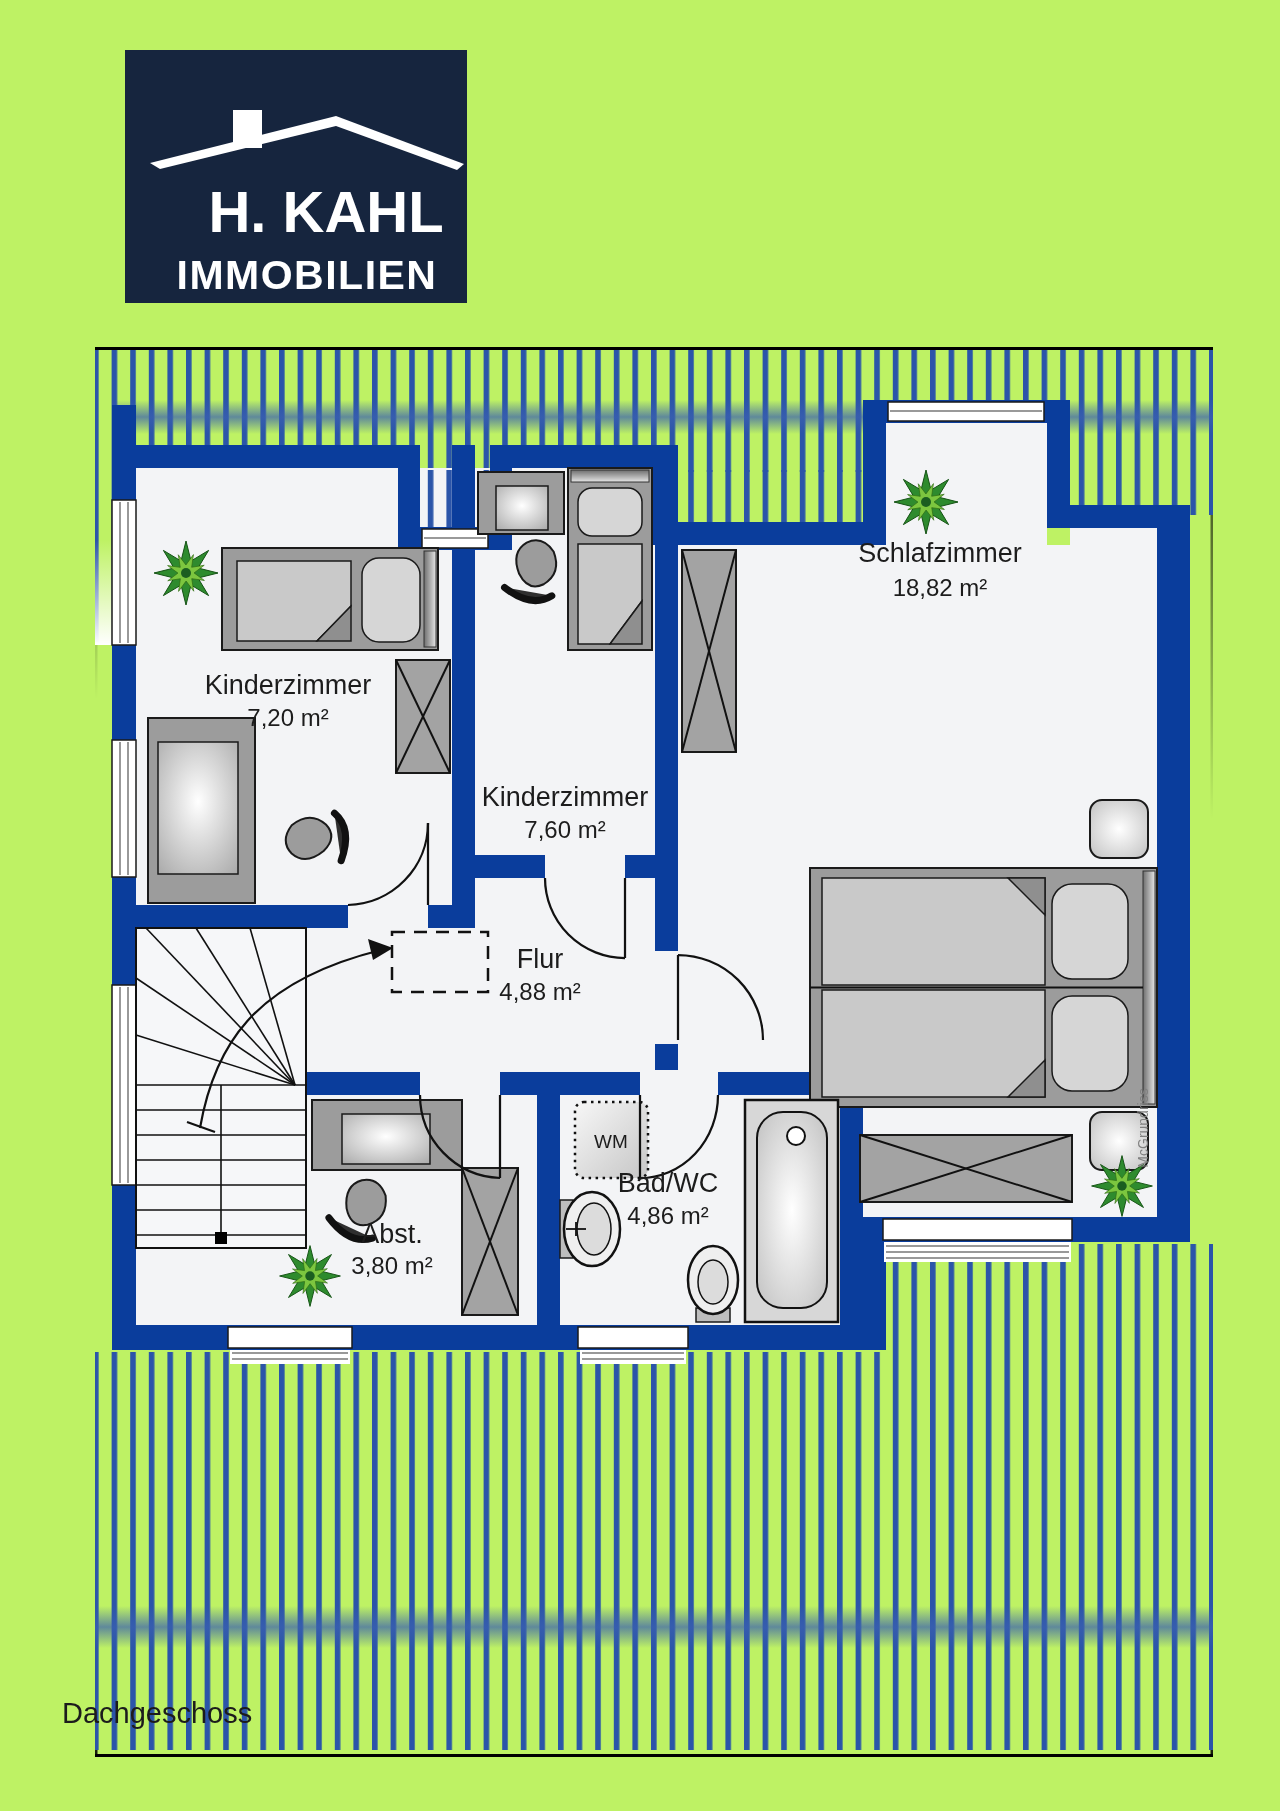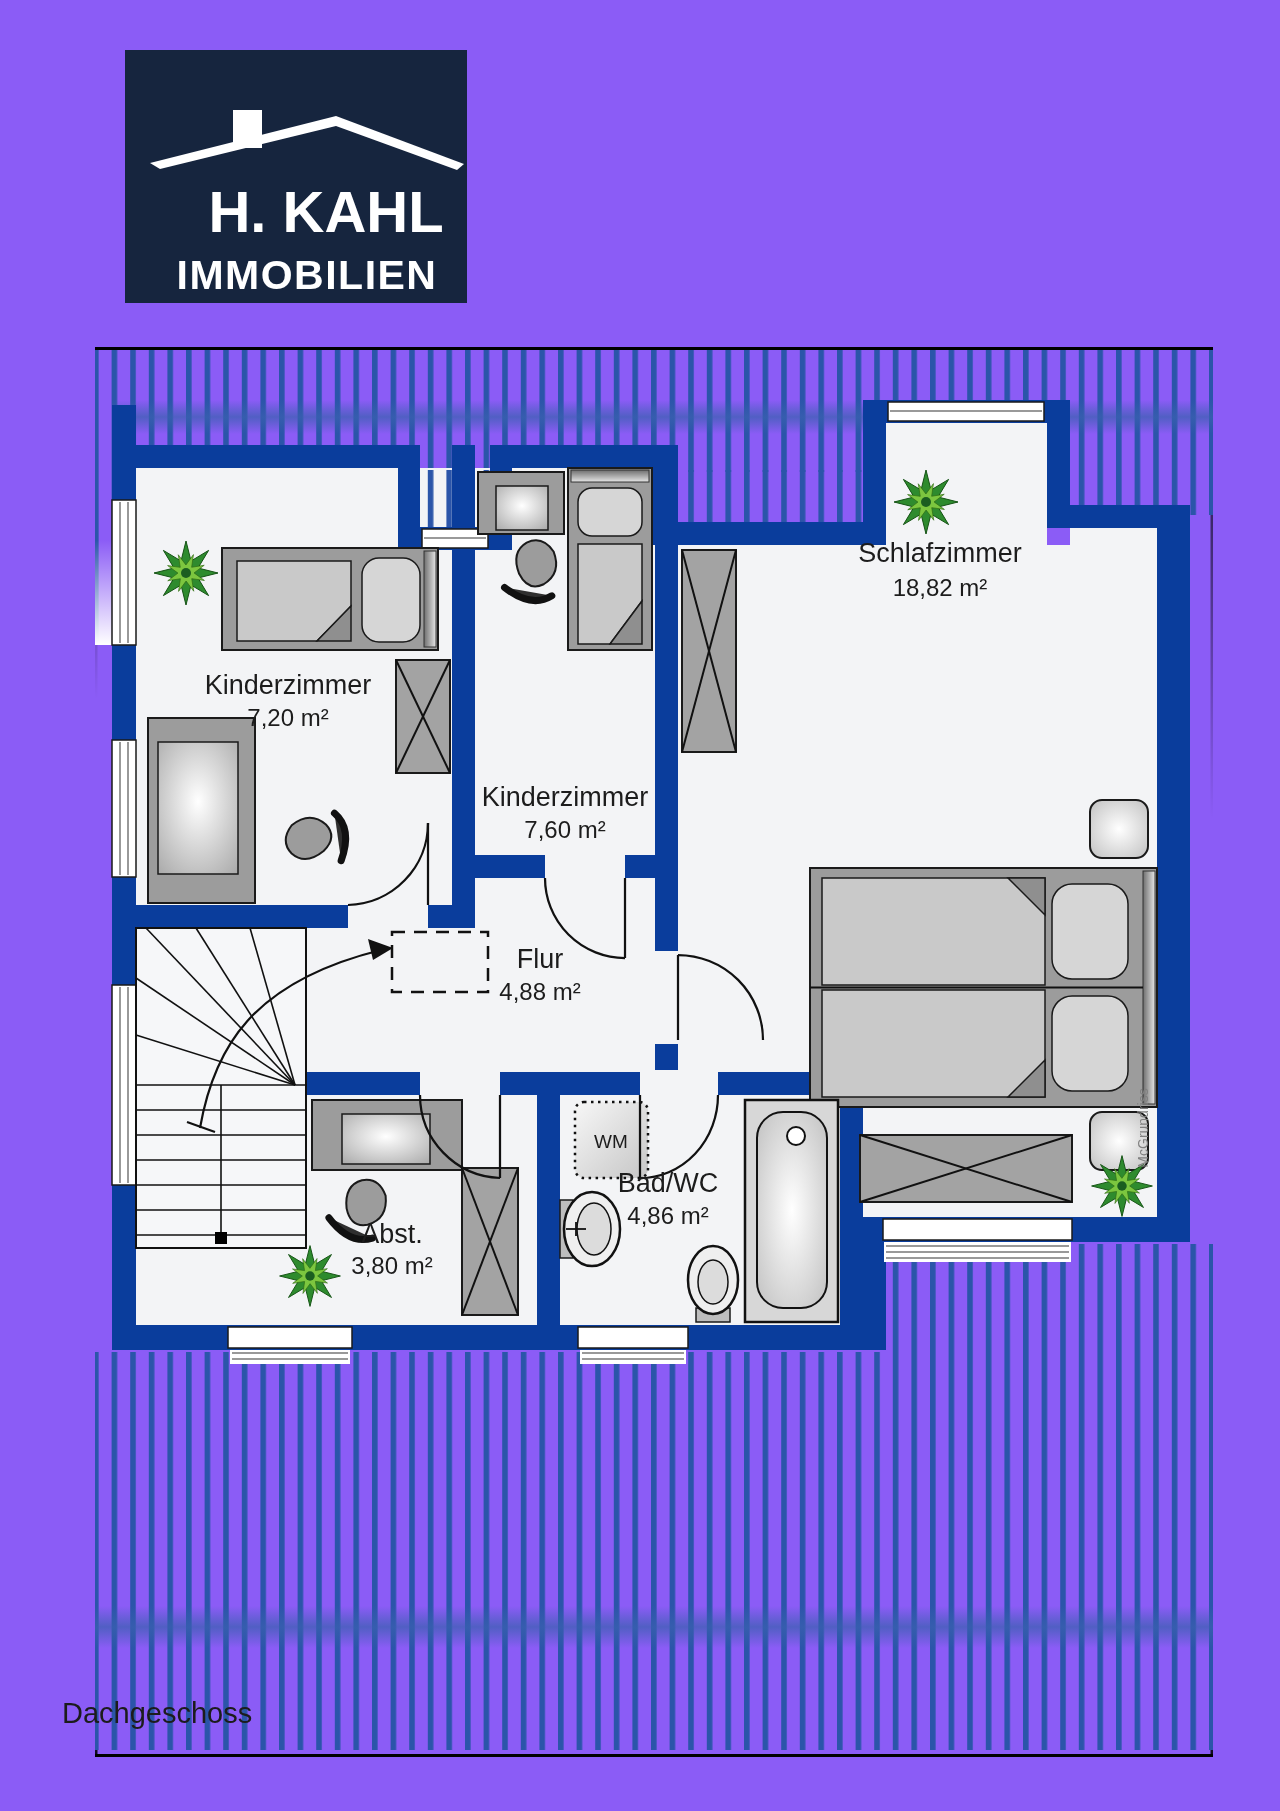--- a/index.html
+++ b/index.html
@@ -1,16 +1,16 @@
 <!DOCTYPE html>
 <html><head>
 <meta charset="utf-8">
 <style>
   html,body{margin:0;padding:0;background:#ffffff;}
-  .page{width:1280px;height:1811px;position:relative;background:#8b5cf6;overflow:hidden;}
+  .page{width:1280px;height:1811px;position:relative;background:#bef264;overflow:hidden;}
   svg{display:block;}
   text{font-family:"Liberation Sans","DejaVu Sans",sans-serif;fill:#1c1c1c;}
   .room-name{font-size:27px;}
   .room-area{font-size:24px;}
   .logo-title{font-size:58px;font-weight:bold;fill:#ffffff;}
   .logo-sub{font-size:41px;font-weight:bold;fill:#ffffff;letter-spacing:1.5px;}
   .wm-label{font-size:19px;}
   .floor-title{font-size:29px;}
   .watermark{font-size:14px;fill:#808080;}
   .furn{stroke:#1a1a1a;stroke-width:2;}

